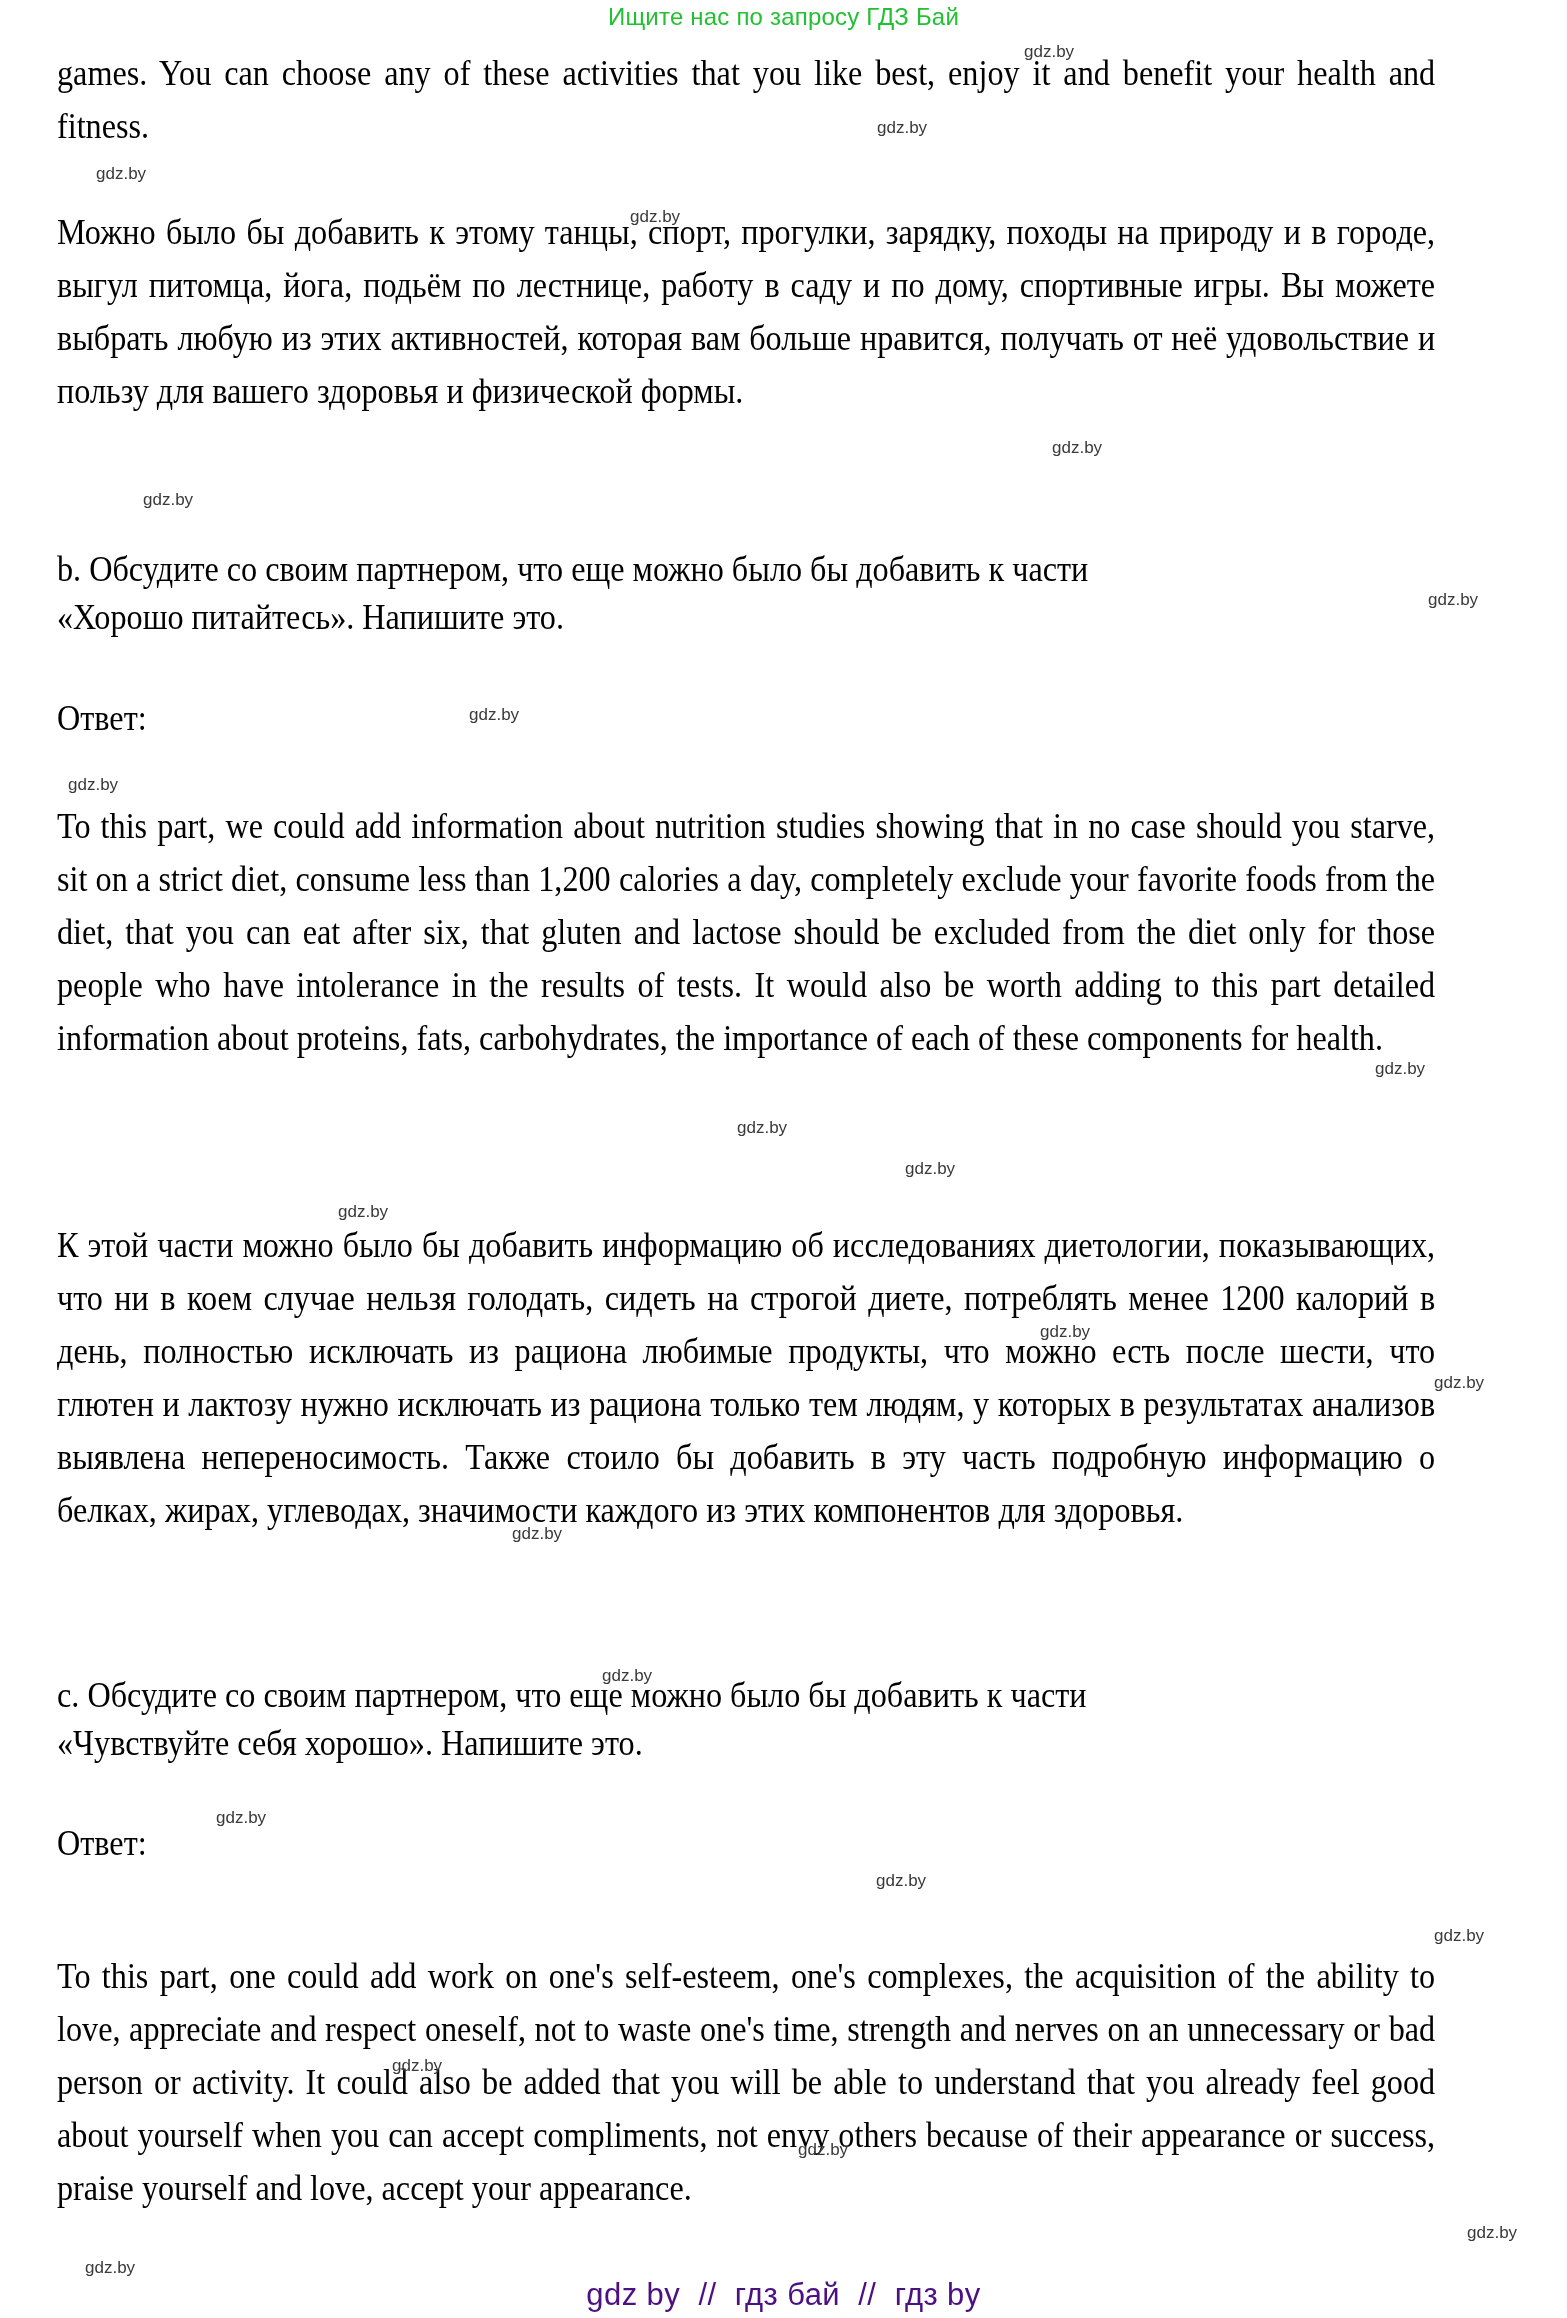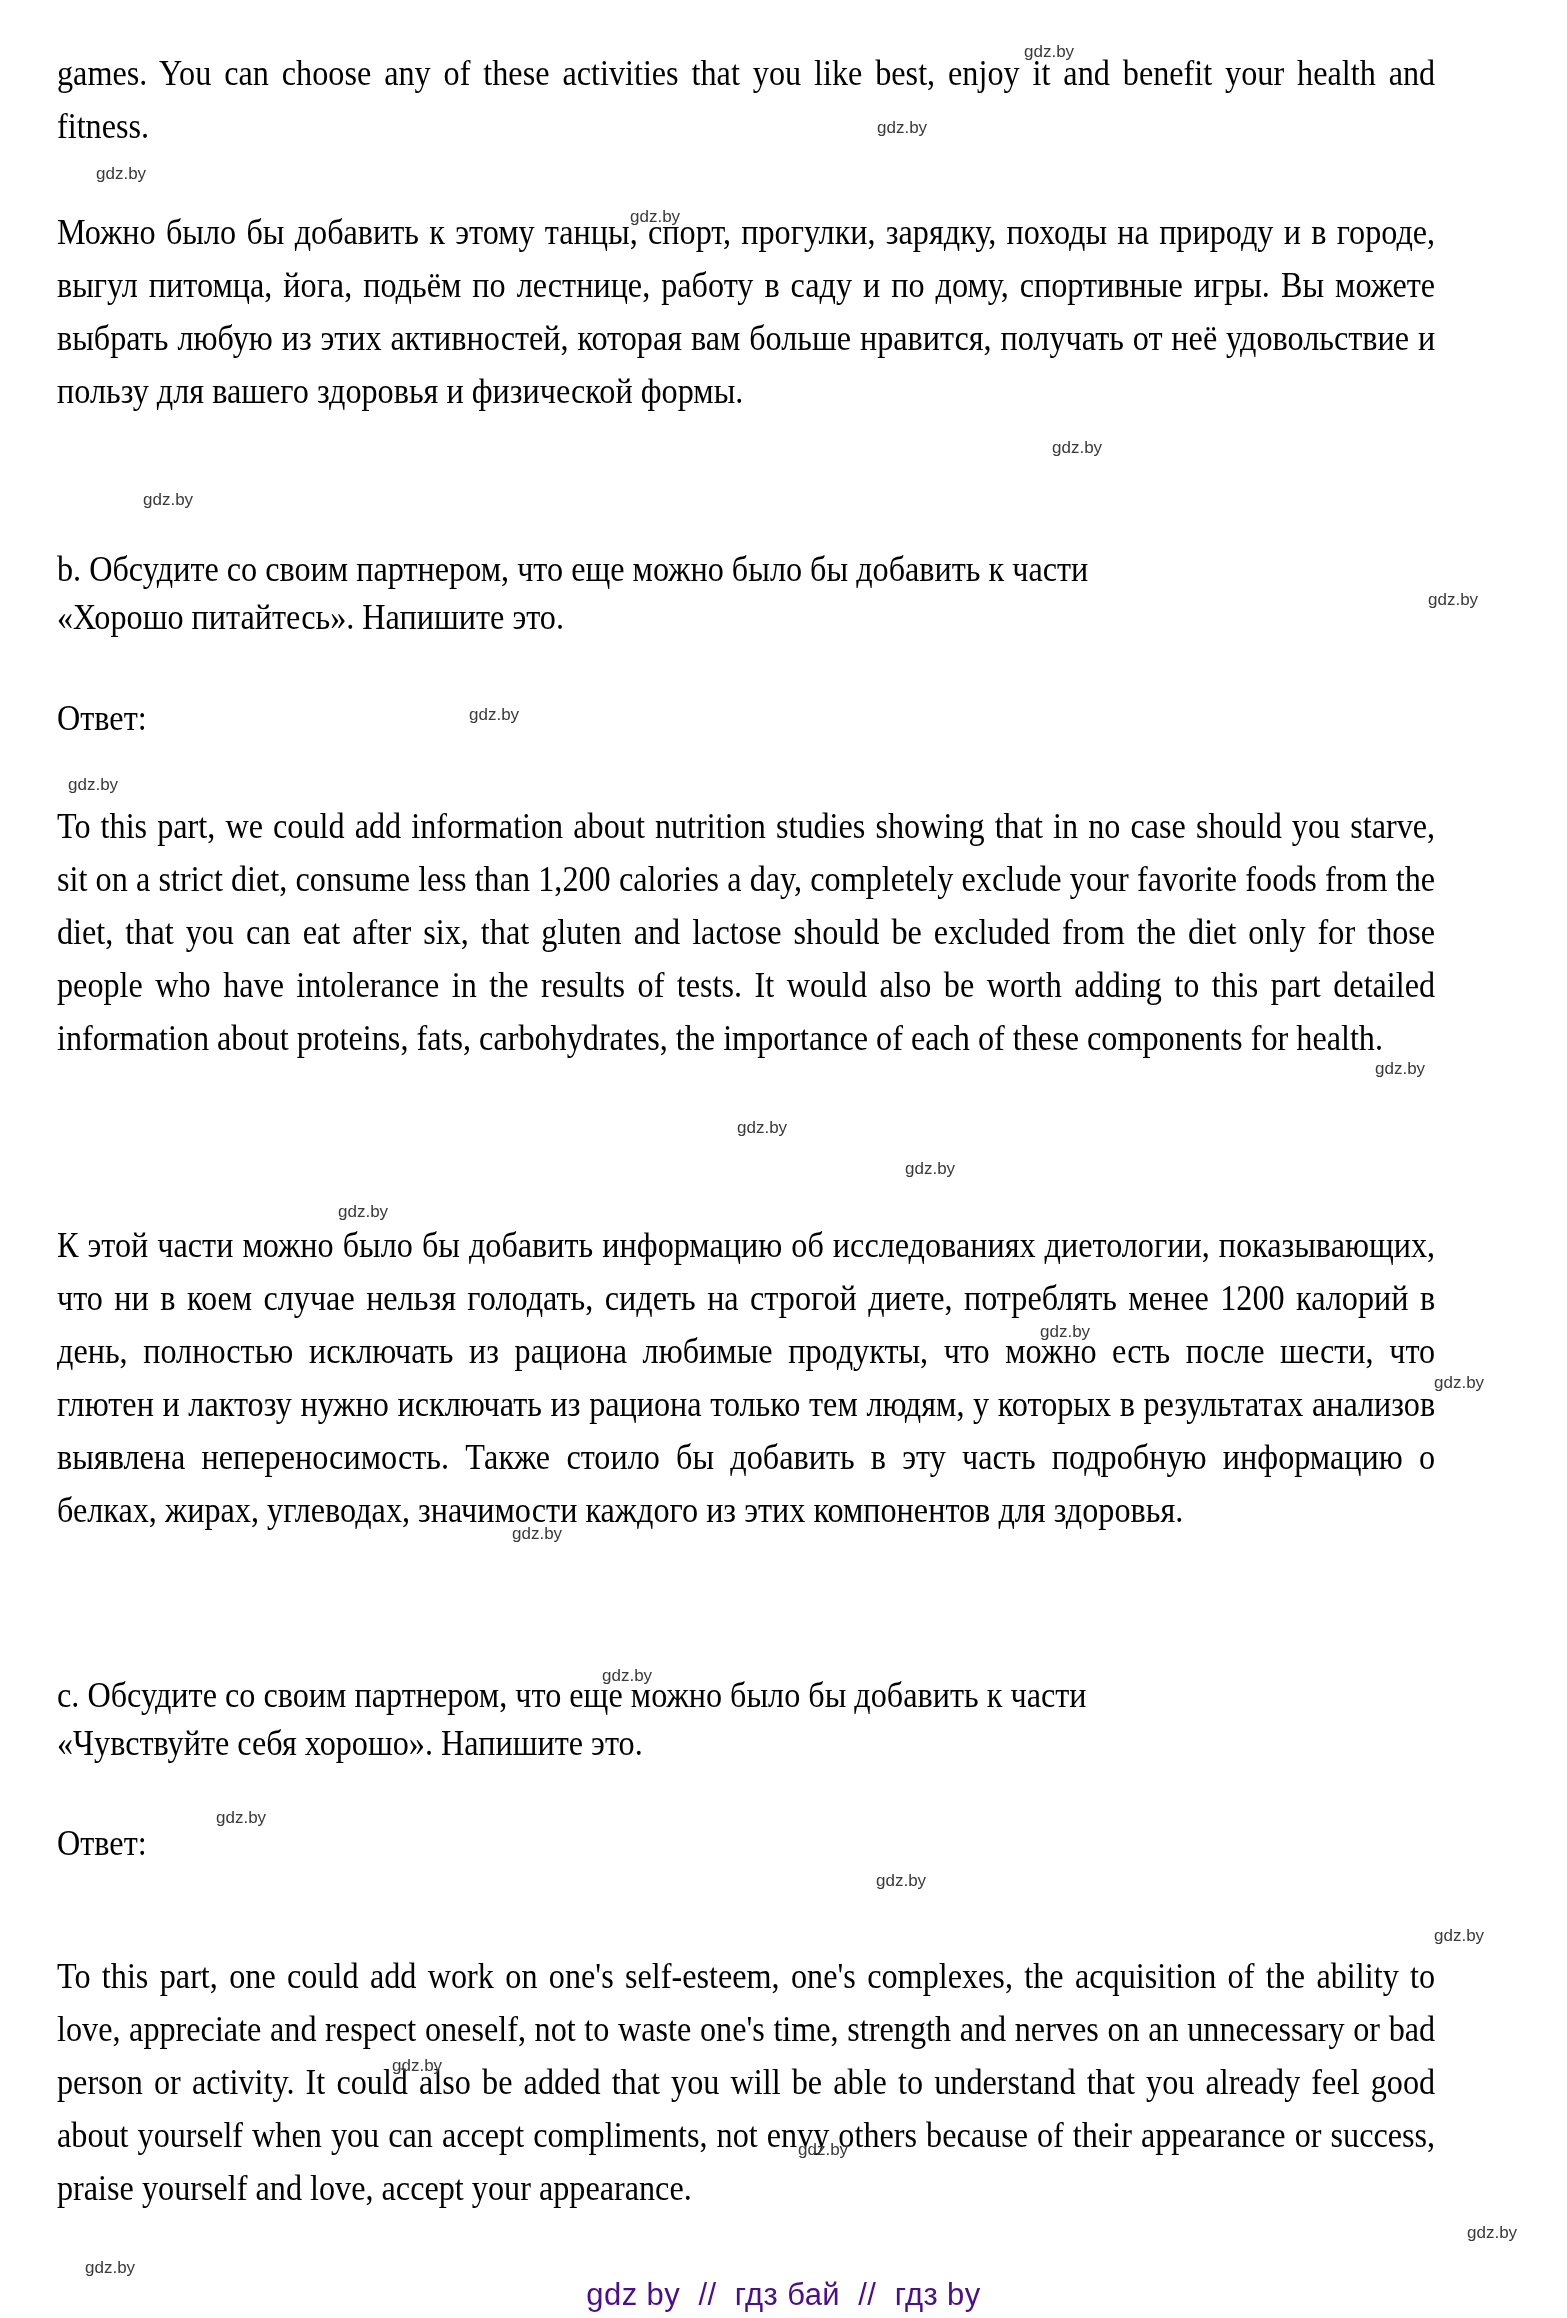--- a/index.html
+++ b/index.html
@@ -100,20 +100,21 @@
     color: #4b1082;
     letter-spacing: 0.4px;
   }
   .site-footer .sep { padding: 0 9.3px; }
 </style>
 </head>
 <body>
 
 <div class="page">
 
+  <div class="site-header" style="color: rgb(34, 192, 50);">Ищите нас по запросу ГДЗ Бай</div>
 
   <div class="para para-en" style="top:47px;">games. You can choose any of these activities that you like best, enjoy it and benefit your health and fitness.</div>
 
   <div class="para para-ru" style="top:206px;">Можно было бы добавить к этому танцы, спорт, прогулки, зарядку, походы на природу и в городе, выгул питомца, йога, подьём по лестнице, работу в саду и по дому, спортивные игры. Вы можете выбрать любую из этих активностей, которая вам больше нравится, получать от неё удовольствие и пользу для вашего здоровья и физической формы.</div>
 
   <div class="heading-line" style="top:543px;">b. Обсудите со своим партнером, что еще можно было бы добавить к части</div>
   <div class="heading-line" style="top:591px;">«Хорошо питайтесь». Напишите это.</div>
 
   <div class="answer-label" style="top:695px;">Ответ:</div>
 

